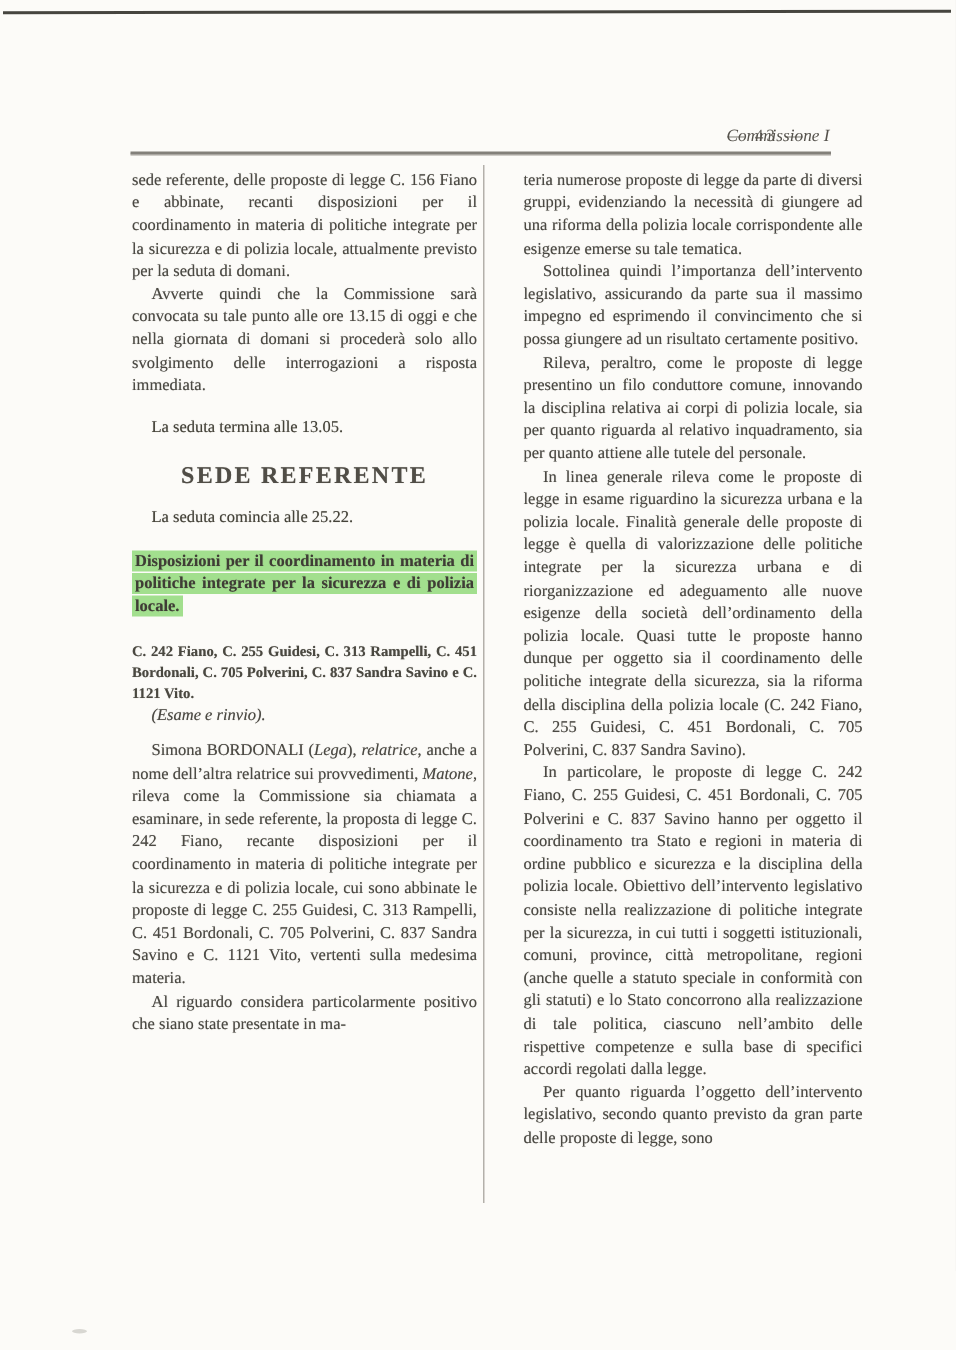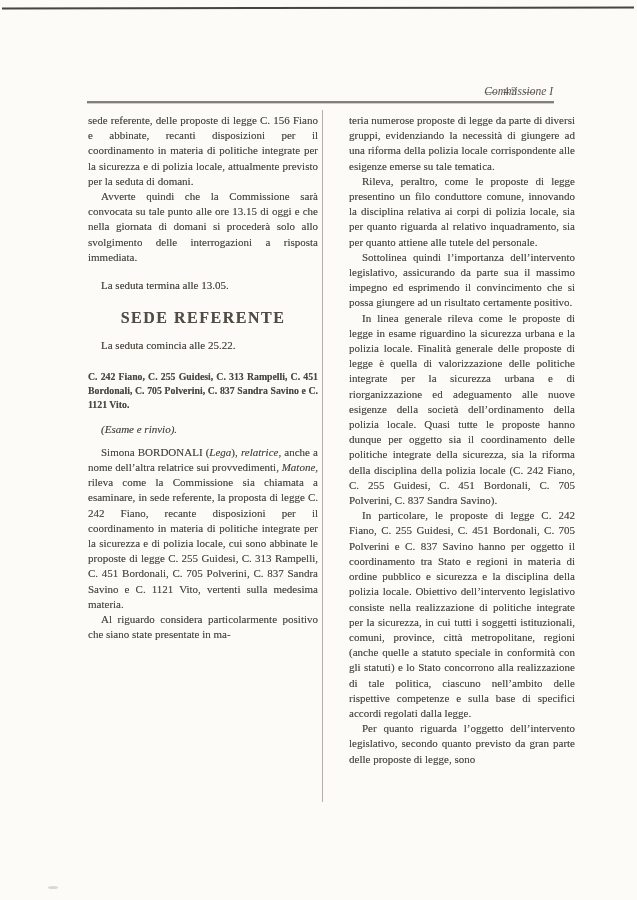--- a/index.html
+++ b/index.html
@@ -63,21 +63,21 @@
   .bill-title span{
     background:#a2df8e;
     box-decoration-break:clone;-webkit-box-decoration-break:clone;
     padding:1px 2px;
     font-weight:bold;color:#3f3d35;
   }
   .bill-numbers{
     font-size:9.8px;line-height:14px;font-weight:bold;color:#4a4840;
     margin-top:16px;
   }
-  .exam-note{font-style:italic;margin-top:10px;}
+  .exam-note{font-style:italic;}
 </style>
 </head>
 <body>
 
 <div class="page">
 
   <div class="scan-line-top"></div>
 
   <div class="header">
     <span class="page-num">—  43  —</span>
@@ -86,30 +86,31 @@
   <div class="header-rule"></div>
 
   <div class="col-divider"></div>
 
   <div class="col col-left">
     <p>sede referente, delle proposte di legge C. 156 Fiano e abbinate, recanti disposizioni per il coordinamento in materia di politiche integrate per la sicurezza e di polizia locale, attualmente previsto per la seduta di domani.</p>
     <p class="indent">Avverte quindi che la Commissione sarà convocata su tale punto alle ore 13.15 di oggi e che nella giornata di domani si procederà solo allo svolgimento delle interrogazioni a risposta immediata.</p>
     <p class="seduta sp-md">La seduta termina alle 13.05.</p>
     <p class="section-heading sp-lg">SEDE REFERENTE</p>
     <p class="seduta sp-md">La seduta comincia alle 25.22.</p>
+    <p class="bill-title sp-md"><span>Disposizioni per il coordinamento in materia di politiche integrate per la sicurezza e di polizia locale.</span></p>
     <p class="bill-numbers">C. 242 Fiano, C. 255 Guidesi, C. 313 Rampelli, C. 451 Bordonali, C. 705 Polverini, C. 837 Sandra Savino e C. 1121 Vito.</p>
     <p class="exam-note indent">(Esame e rinvio).</p>
     <p class="indent sp-sm"><span>Simona BORDONALI (</span><span class="italic">Lega</span><span>), </span><span class="italic">relatrice</span><span>, anche a nome dell’altra relatrice sui provvedimenti, </span><span class="italic">Matone</span><span>, rileva come la Commissione sia chiamata a esaminare, in sede referente, la proposta di legge C. 242 Fiano, recante disposizioni per il coordinamento in materia di politiche integrate per la sicurezza e di polizia locale, cui sono abbinate le proposte di legge C. 255 Guidesi, C. 313 Rampelli, C. 451 Bordonali, C. 705 Polverini, C. 837 Sandra Savino e C. 1121 Vito, vertenti sulla medesima materia.</span></p>
     <p class="indent">Al riguardo considera particolarmente positivo che siano state presentate in ma-</p>
   </div>
 
   <div class="col col-right">
     <p>teria numerose proposte di legge da parte di diversi gruppi, evidenziando la necessità di giungere ad una riforma della polizia locale corrispondente alle esigenze emerse su tale tematica.</p>
+    <p class="indent">Sottolinea quindi l’importanza dell’intervento legislativo, assicurando da parte sua il massimo impegno ed esprimendo il convincimento che si possa giungere ad un risultato certamente positivo.</p>
     <p class="indent">Rileva, peraltro, come le proposte di legge presentino un filo conduttore comune, innovando la disciplina relativa ai corpi di polizia locale, sia per quanto riguarda al relativo inquadramento, sia per quanto attiene alle tutele del personale.</p>
-    <p class="indent">Sottolinea quindi l’importanza dell’intervento legislativo, assicurando da parte sua il massimo impegno ed esprimendo il convincimento che si possa giungere ad un risultato certamente positivo.</p>
     <p class="indent">In linea generale rileva come le proposte di legge in esame riguardino la sicurezza urbana e la polizia locale. Finalità generale delle proposte di legge è quella di valorizzazione delle politiche integrate per la sicurezza urbana e di riorganizzazione ed adeguamento alle nuove esigenze della società dell’ordinamento della polizia locale. Quasi tutte le proposte hanno dunque per oggetto sia il coordinamento delle politiche integrate della sicurezza, sia la riforma della disciplina della polizia locale (C. 242 Fiano, C. 255 Guidesi, C. 451 Bordonali, C. 705 Polverini, C. 837 Sandra Savino).</p>
     <p class="indent">In particolare, le proposte di legge C. 242 Fiano, C. 255 Guidesi, C. 451 Bordonali, C. 705 Polverini e C. 837 Savino hanno per oggetto il coordinamento tra Stato e regioni in materia di ordine pubblico e sicurezza e la disciplina della polizia locale. Obiettivo dell’intervento legislativo consiste nella realizzazione di politiche integrate per la sicurezza, in cui tutti i soggetti istituzionali, comuni, province, città metropolitane, regioni (anche quelle a statuto speciale in conformità con gli statuti) e lo Stato concorrono alla realizzazione di tale politica, ciascuno nell’ambito delle rispettive competenze e sulla base di specifici accordi regolati dalla legge.</p>
     <p class="indent">Per quanto riguarda l’oggetto dell’intervento legislativo, secondo quanto previsto da gran parte delle proposte di legge, sono</p>
   </div>
 
   <div class="scan-smudge"></div>
 
 </div>
 
 </body></html>

